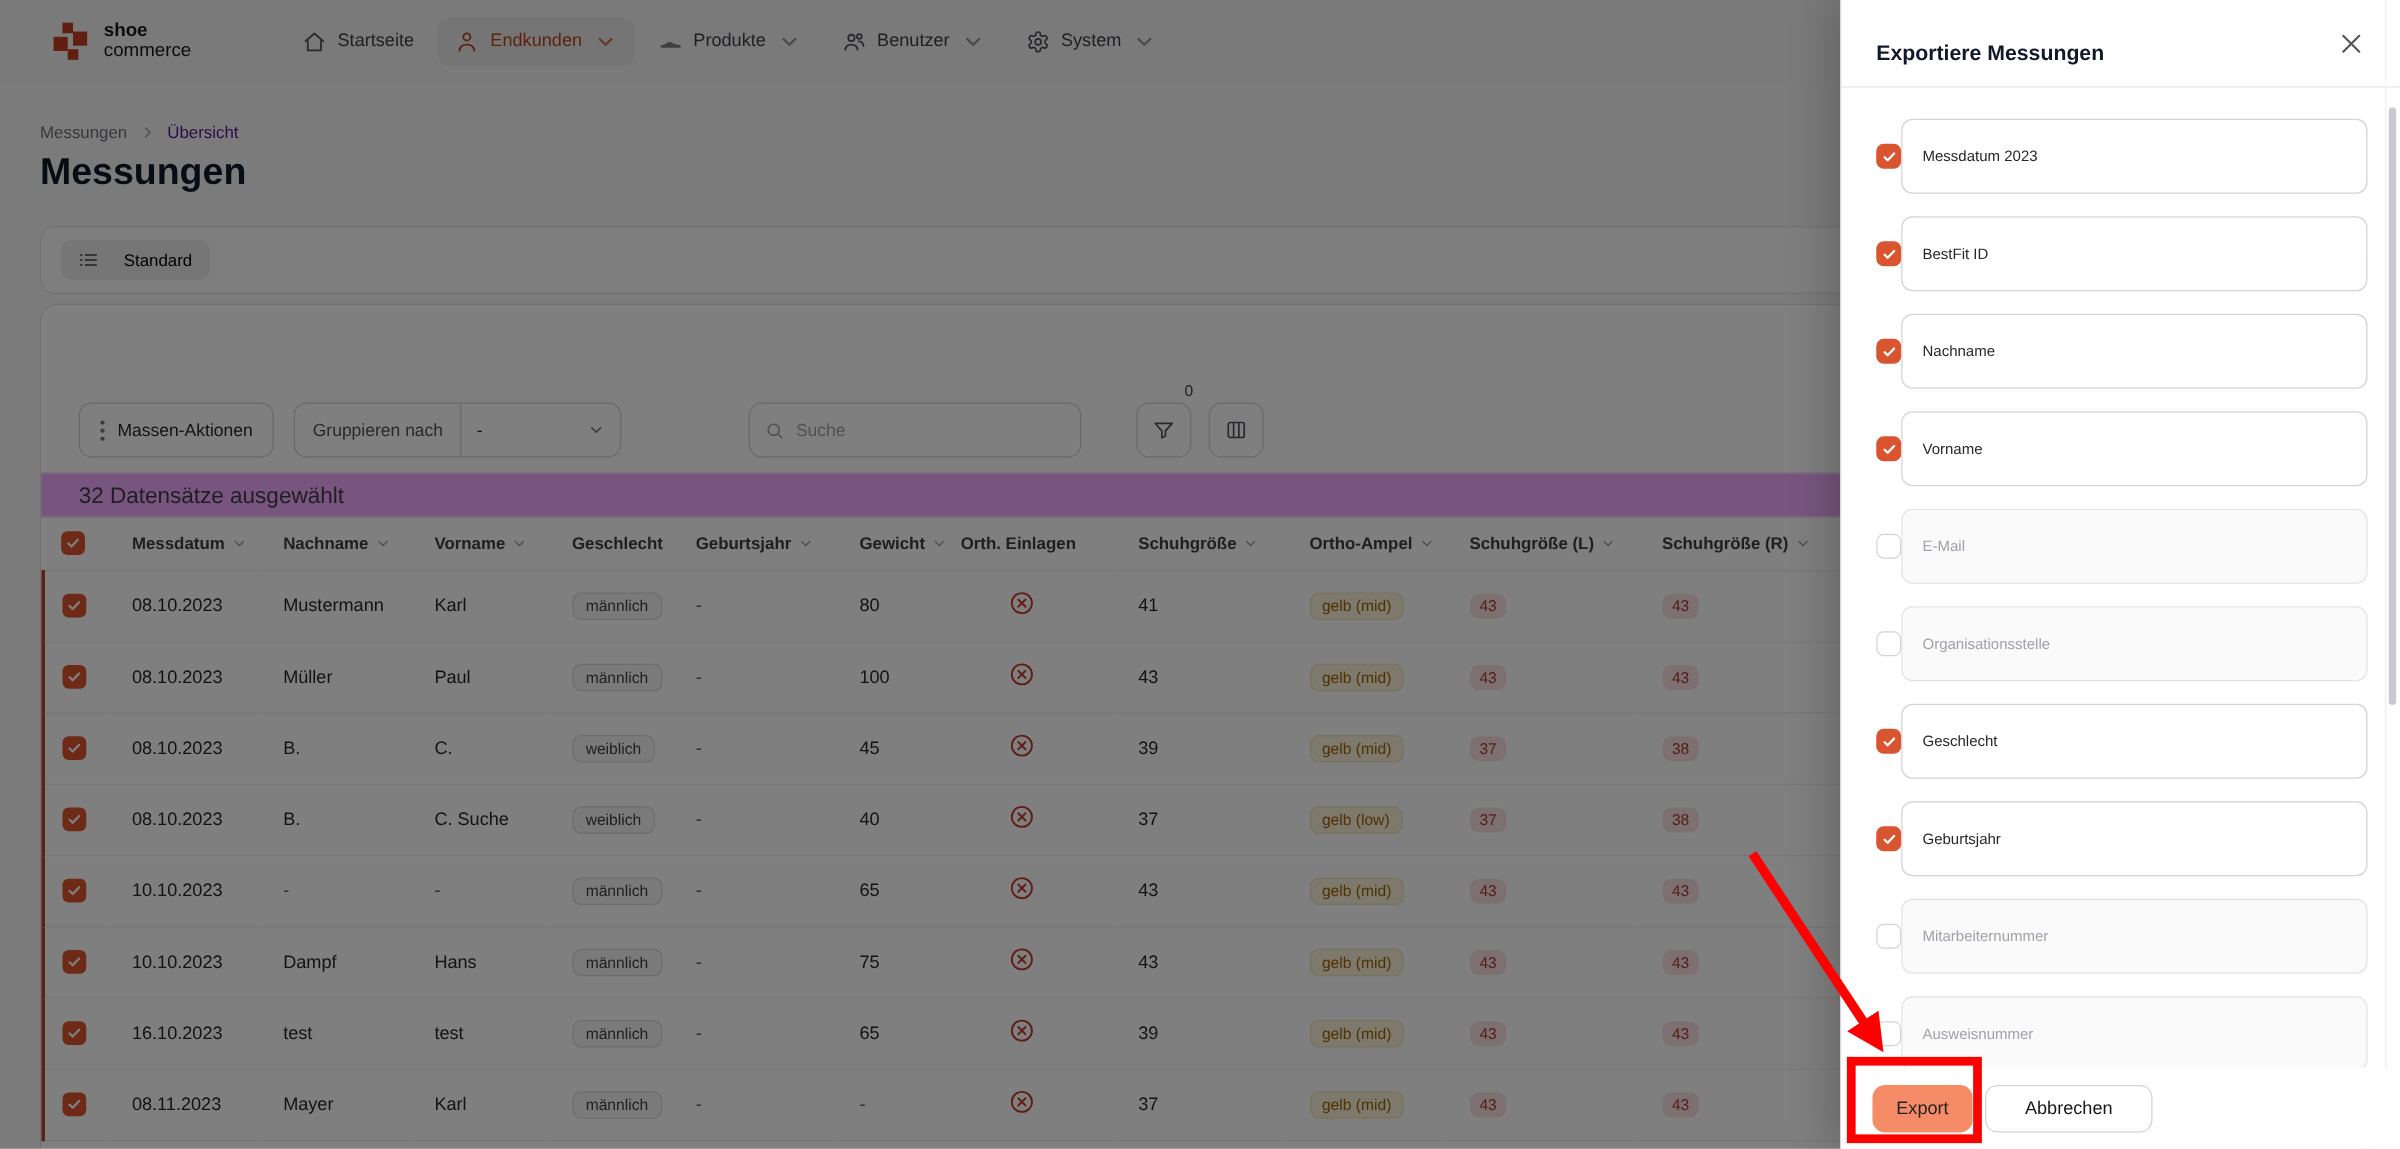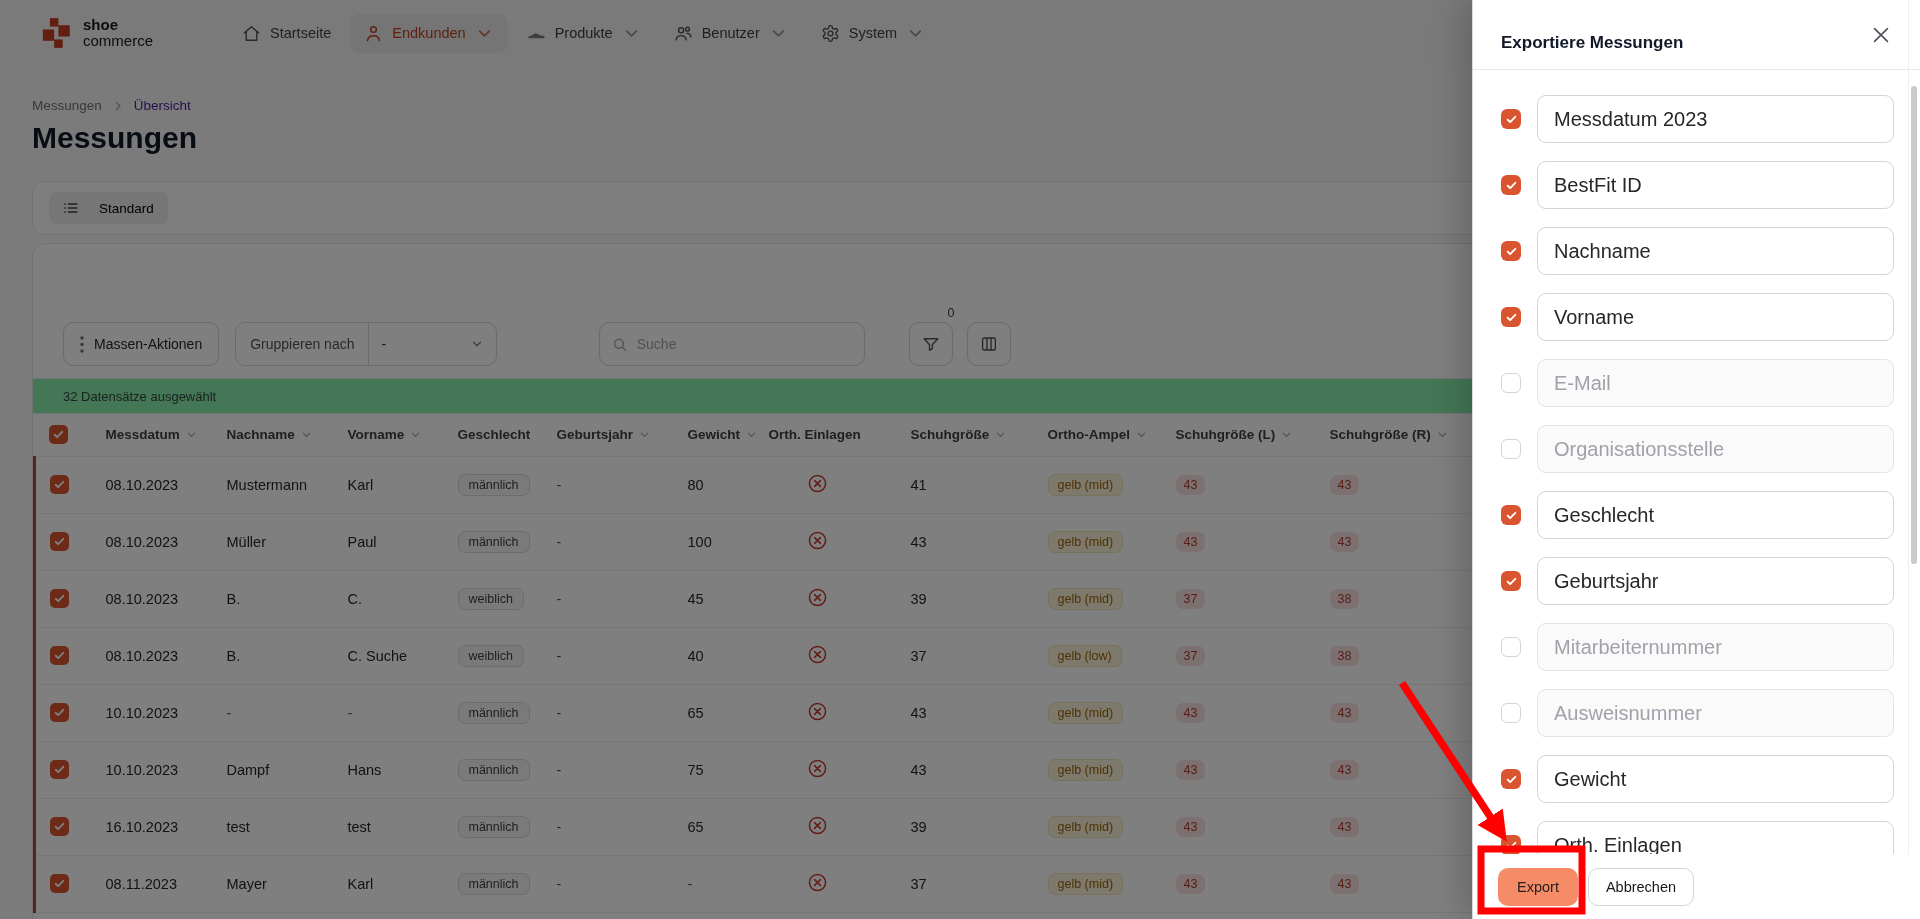--- a/index.html
+++ b/index.html
@@ -45,22 +45,22 @@
     border:1px solid #D4D4D8; border-radius:10px; padding:0 12px; background:#fff; margin-left:86px; }
   .search-box input { border:none; outline:none; font-size:14px; color:#27272A; width:100%;
     font-family:"Liberation Sans", sans-serif; background:transparent; }
   .search-box input::placeholder { color:#A1A1AA; }
   .icon-btn { position:relative; width:44px; height:44px; border:1px solid #D4D4D8; border-radius:10px;
     background:#fff; display:flex; align-items:center; justify-content:center; cursor:pointer; }
   .icon-btn svg { width:18px; height:18px; }
   .filter-count { position:absolute; top:-17px; right:-2px; font-size:12.5px; color:#3F3F46; }
   .gap-flex { margin-left:28px; display:flex; gap:14px; }
 
-  .status-bar { height:36px; background:#86efac; border-top:1px solid #ECECEF; border-bottom:1px solid #ECECEF;
-    display:flex; align-items:center; padding:0 30px; font-size:13px; color:#3F3F46; }
+  .status-bar { height:36px; background:#f0abfc; border-top:1px solid #ECECEF; border-bottom:1px solid #ECECEF;
+    display:flex; align-items:center; padding:0 30px; font-size:18px; color:#3F3F46; }
 
   table { border-collapse:collapse; width:100%; table-layout:fixed; }
   th { text-align:left; font-size:13.5px; font-weight:700; color:#3F3F46; height:42px; padding:0 0 0 21px;
     white-space:nowrap; border-bottom:1px solid #ECECEF; }
   th .sort-svg { width:13px; height:13px; vertical-align:-2px; margin-left:5px; }
   td { height:57px; padding:0 0 0 21px; font-size:14.5px; color:#27272A; border-bottom:1px solid #EFEFF1; white-space:nowrap; }
   tr.selected td:first-child { border-left:3px solid #B5492B; }
   td.cell-check, th.cell-check { padding-left:14px; }
   .muted { color:#52525B; }
 
@@ -81,32 +81,32 @@
 
   
   .drawer { position:absolute; top:0; right:0; width:448px; height:919px; background:#fff; z-index:60;
     border-left:1px solid #D8D8DC; box-shadow:-10px 0 30px rgba(0,0,0,.18); }
   .drawer-header { height:70px; display:flex; align-items:center; justify-content:space-between;
     padding:0 28px; border-bottom:1px solid #E5E7EB; }
   .drawer-title { font-size:17px; font-weight:700; color:#111827;margin-top:16px; }
   .close-btn { width:22px; height:22px; cursor:pointer; }
   .drawer-body { padding:25px 26px 0 28px; height:784px; overflow:hidden; }
   .field-row { display:flex; align-items:center; margin-bottom:18px; }
-  .field-box { flex:1; height:48px; margin-left:16px; border:1px solid #D4D4D8; border-radius:9px;
-    display:flex; align-items:center; padding:0 16px; font-size:20px; color:#27272A; background:#fff; cursor:pointer; }
+  .field-box { flex:1; height:60px; border:1px solid #D4D4D8; border-radius:9px;
+    display:flex; align-items:center; padding:0 16px; font-size:12px; color:#27272A; background:#fff; cursor:pointer; }
   .field-row.off .field-box { background:#FAFAFA; border-color:#E4E4E7; color:#A1A1AA; }
   .fcheck { width:20px; height:20px; border-radius:6px; background:#D9552F; display:flex;
     align-items:center; justify-content:center; flex:0 0 20px; cursor:pointer; }
   .fcheck svg { width:13px; height:13px; }
   .field-row.off .fcheck { background:#fff; border:1.5px solid #D4D4D8; }
   .drawer-footer { position:absolute; left:0; right:0; bottom:0; height:64px; background:#fff;
     display:flex; align-items:center; padding:0 25px; gap:10px; z-index:5; }
   .btn-export { height:38px; padding:0 19px; border:none; border-radius:10px; background:#F58B67;
     color:#222; font-size:14.5px; font-family:"Liberation Sans", sans-serif; cursor:pointer; }
-  .btn-cancel { height:38px; padding:0 17px; border:1px solid #D4D4D8; border-radius:10px; background:#fff;
+  .btn-cancel { height:38px; padding:0 31px; border:1px solid #D4D4D8; border-radius:10px; background:#fff;
     color:#18181B; font-size:14.5px; font-family:"Liberation Sans", sans-serif; cursor:pointer; }
   .scroll-track { position:absolute; top:0; right:0; width:12px; height:100%; border-left:1px solid #EFEFF1; }
   .scroll-thumb { position:absolute; top:86px; right:3px; width:6px; height:478px; background:#C9C9CE; border-radius:3px; cursor:pointer; }
 
   
   .annotations { position:absolute; inset:0; z-index:100; pointer-events:none; }
 </style>
 </head>
 <body>
 

